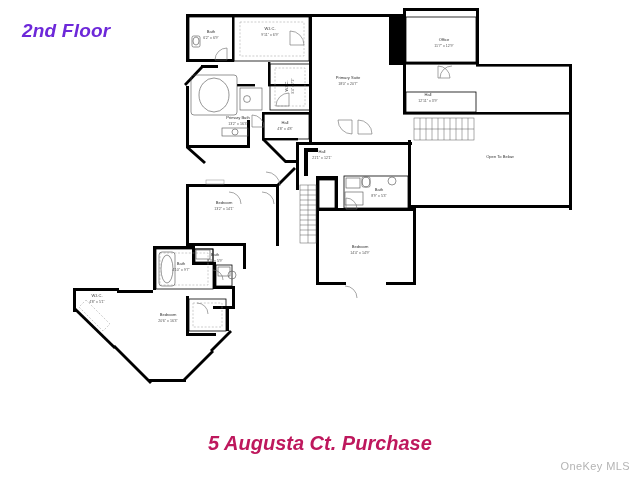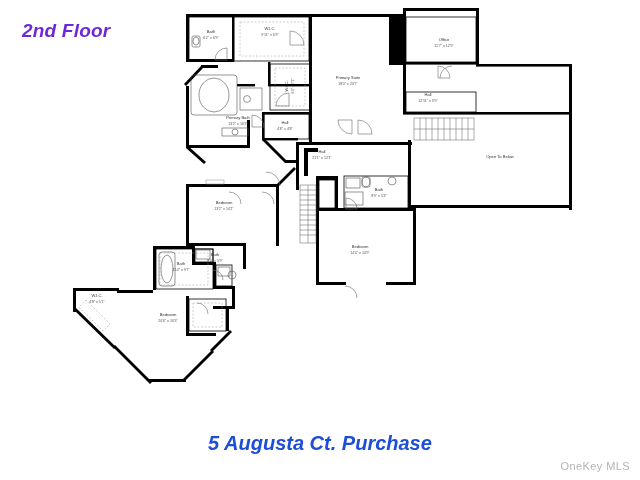--- a/index.html
+++ b/index.html
@@ -35,21 +35,21 @@
   .plan-caption {
     position: absolute;
     left: 0;
     top: 432px;
     width: 640px;
     text-align: center;
     font-family: "Liberation Sans", sans-serif;
     font-size: 20px;
     font-weight: bold;
     font-style: italic;
-    color: #1d4ed8;
+    color: #be185d;
     white-space: nowrap;
   }
   .mls-watermark {
     position: absolute;
     right: 10px;
     bottom: 8px;
     font-family: "Liberation Sans", sans-serif;
     font-size: 11px;
     color: #b4b4b4;
     letter-spacing: 0.4px;

